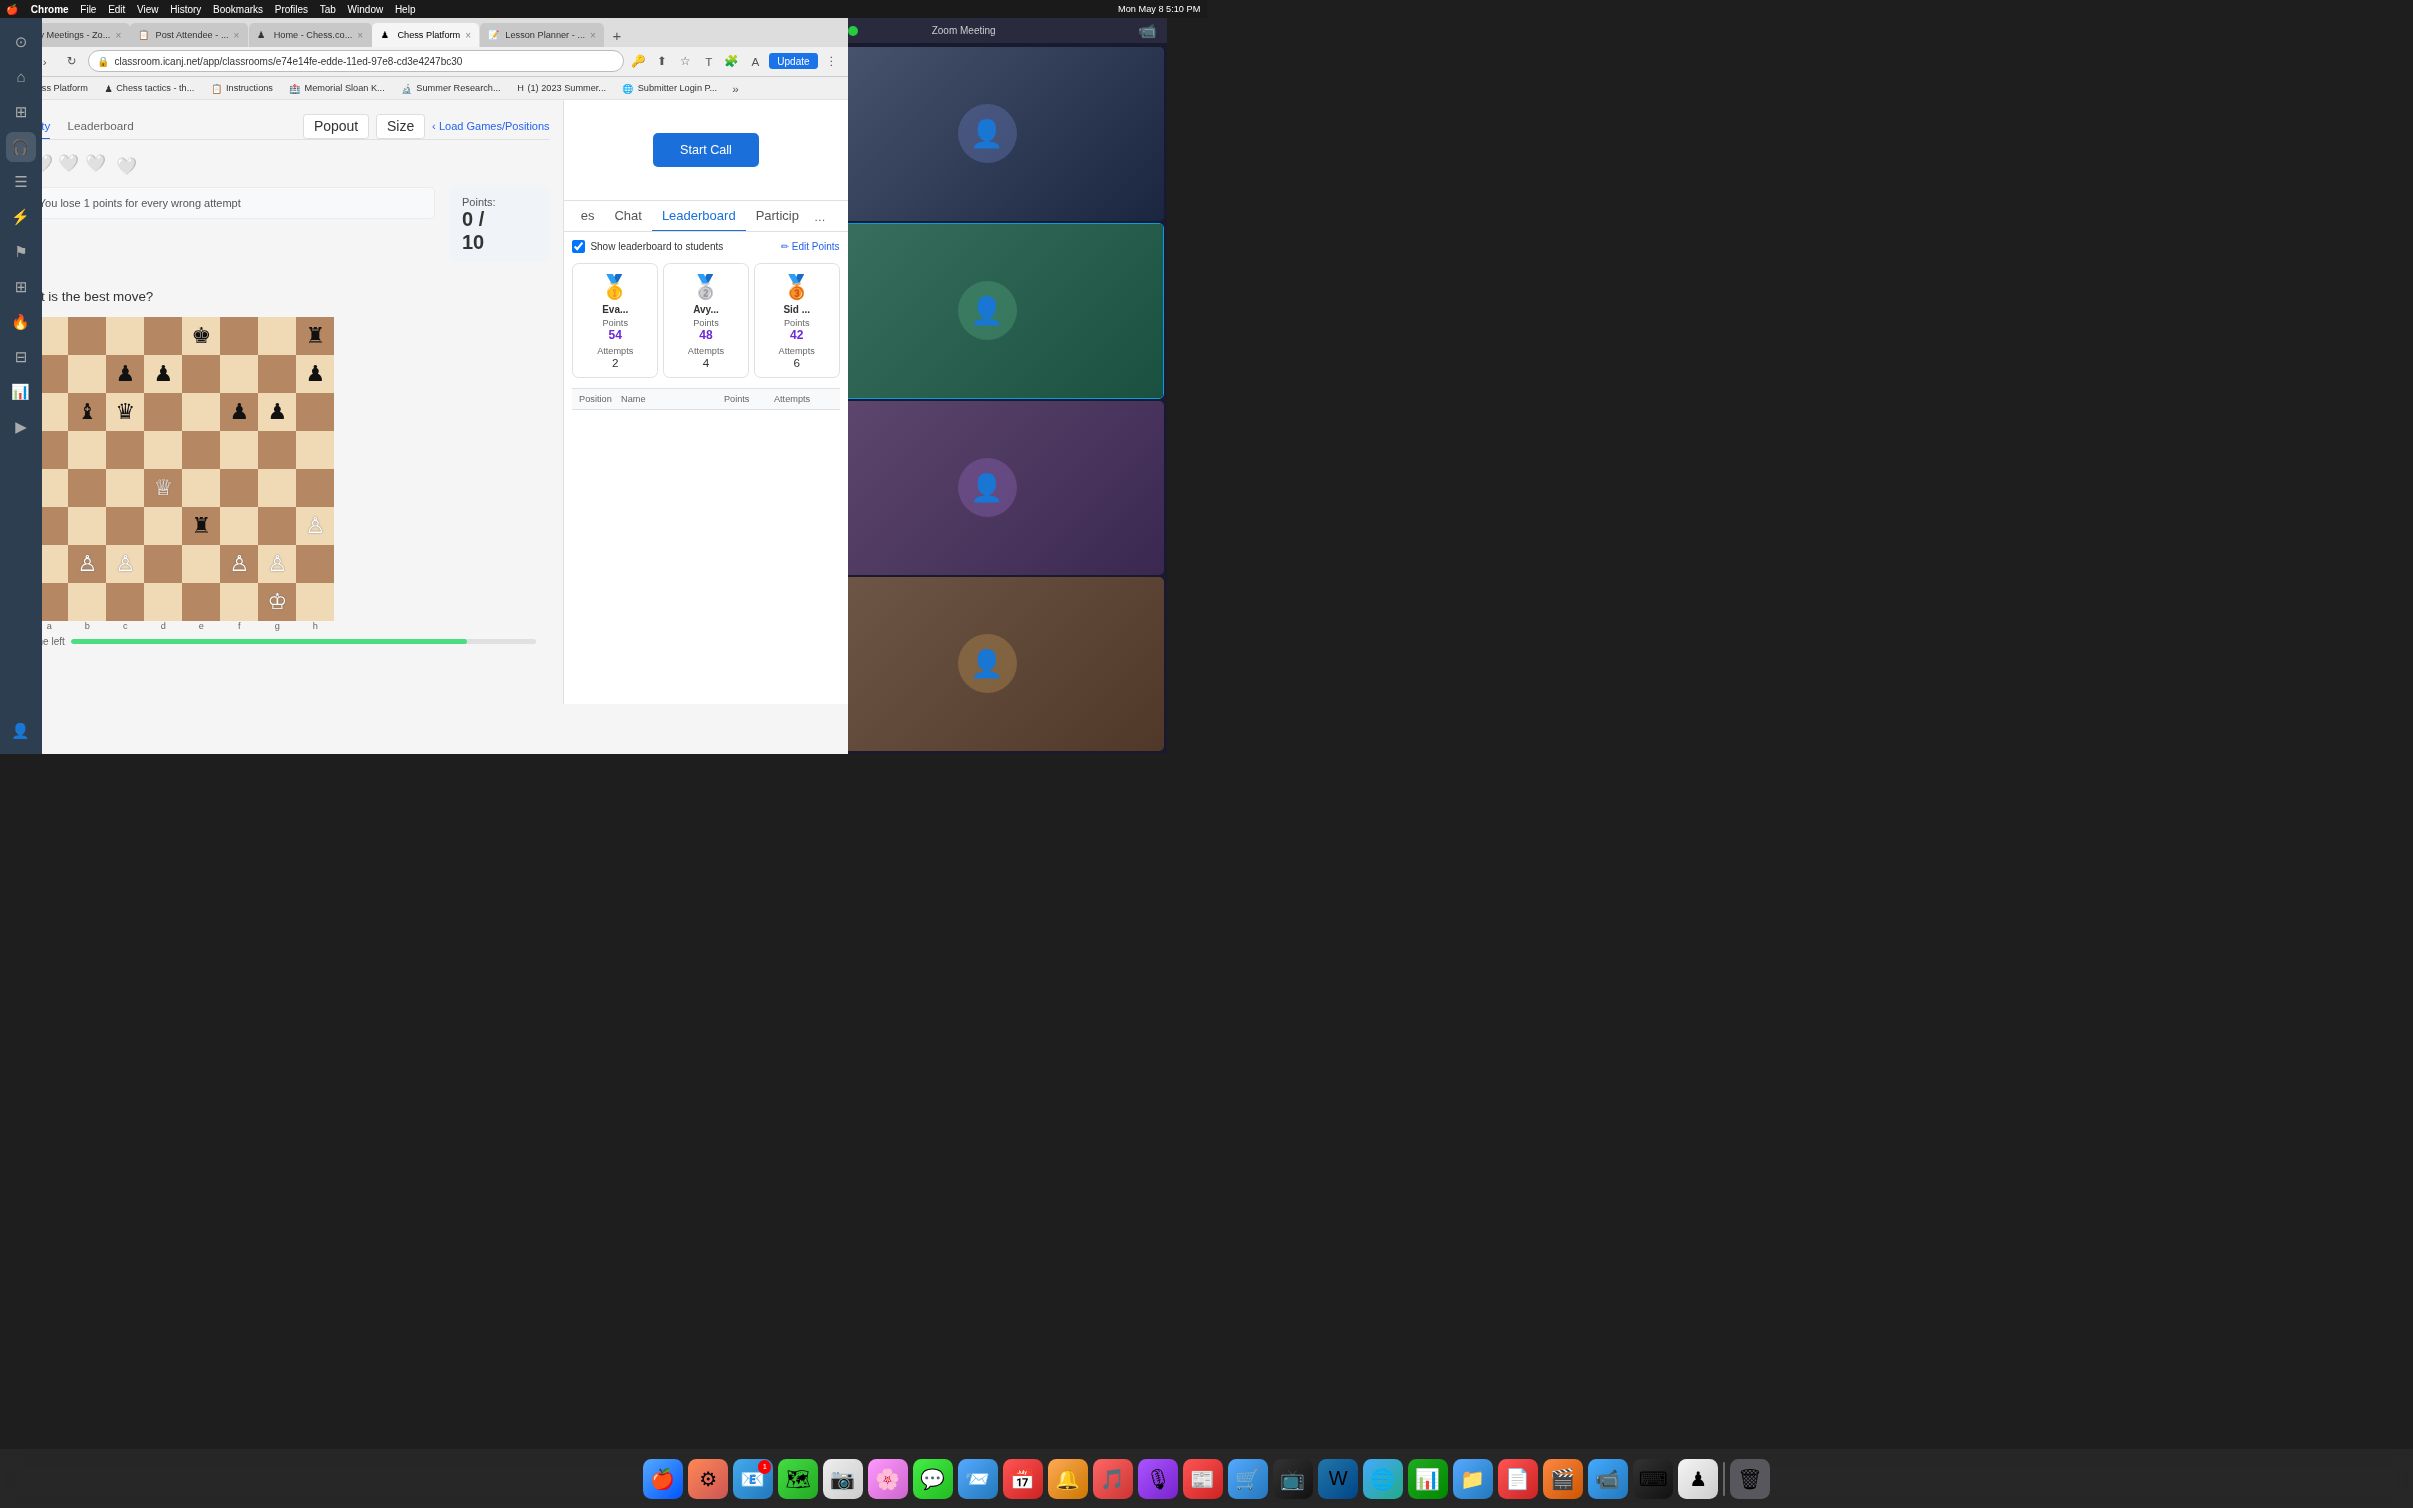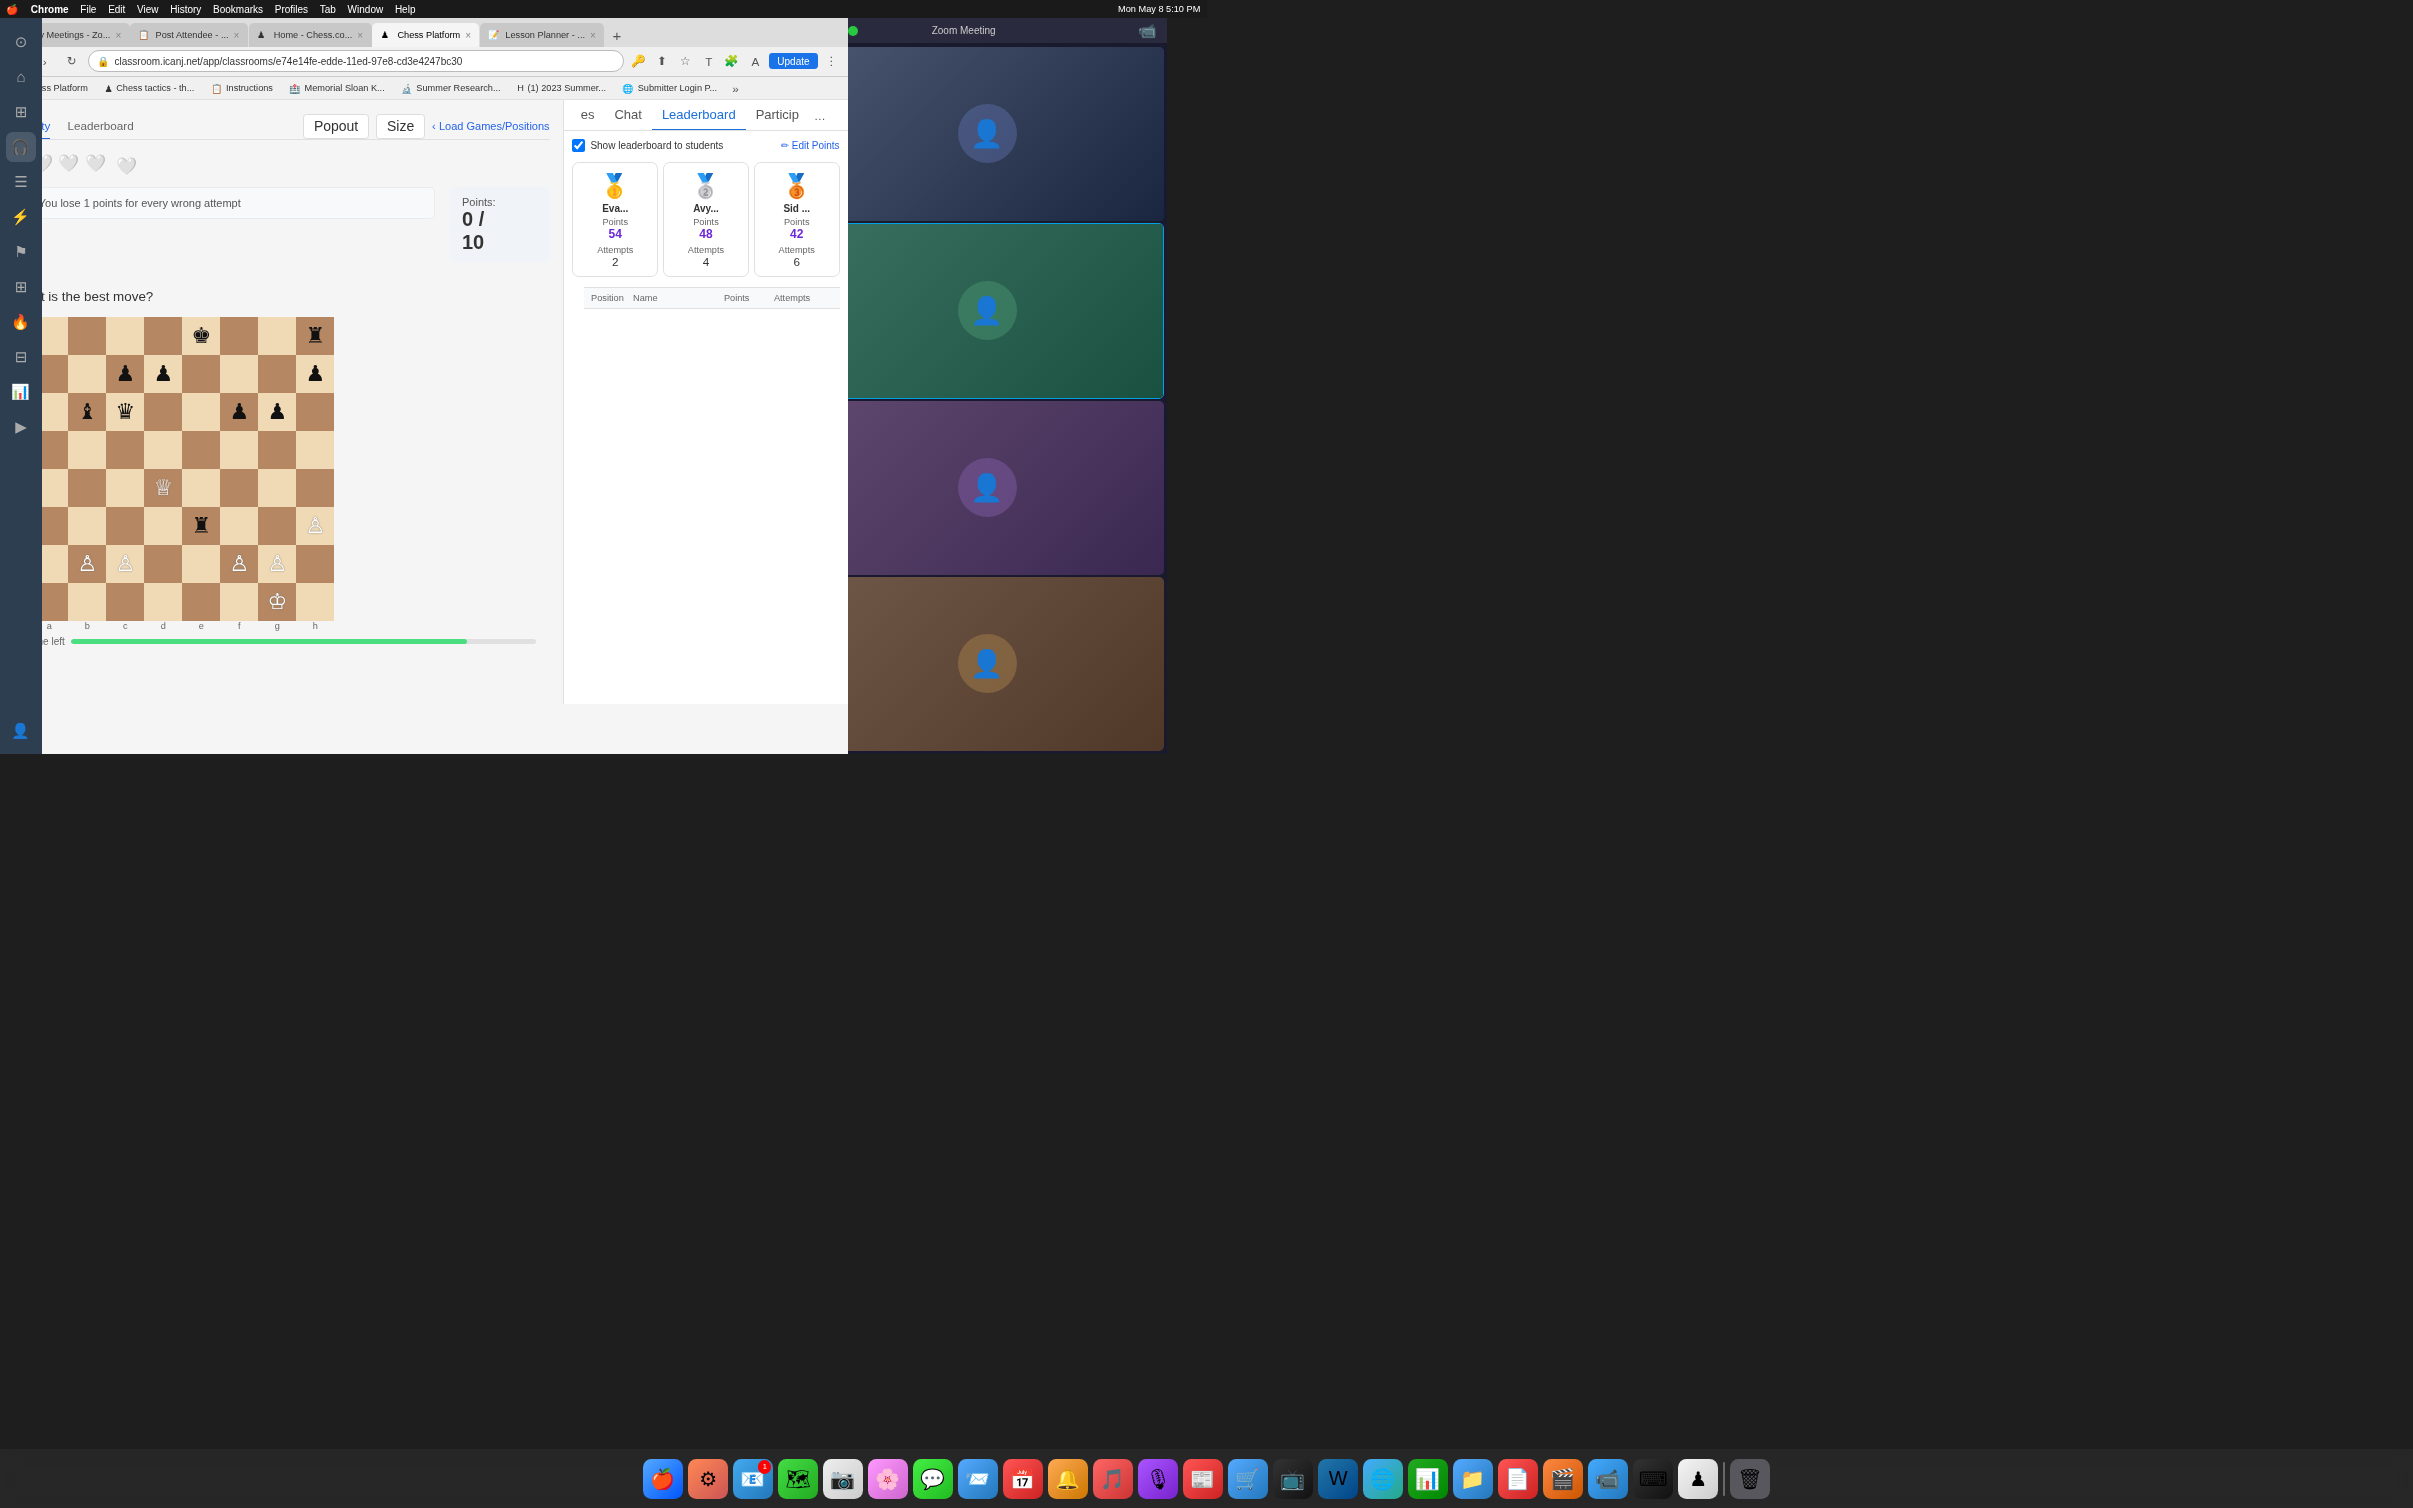--- a/index.html
+++ b/index.html
@@ -397,21 +397,20 @@
     .medal-attempts-val { font-size: 11.7px; color: #333; }
 
     
     .lb-table-header {
       display: grid;
       grid-template-columns: 42px 1fr 50px 59px;
       padding: 5px 6.7px;
       border-top: 0.8px solid #e0e0e0;
       border-bottom: 0.8px solid #e0e0e0;
       background: #f8f9fa;
-      margin-left: 12px;
     }
     .lb-col-header { font-size: 9.2px; color: #666; font-weight: 500; }
 
     
     .zoom-sidebar {
       position: absolute;
       top: 18.4px;
       right: 0;
       width: 359px;
       height: 736px;
@@ -830,20 +829,23 @@
         <div class="time-left-bar">
           <span>Time left</span>
           <div class="time-progress">
             <div class="time-progress-fill"></div>
           </div>
         </div>
       </div>
 
       <div class="right-panel">
 
+        <div class="start-call-area">
+          <button class="start-call-btn">Start Call</button>
+        </div>
 
         <div class="zoom-tabs">
           <div class="zoom-tab">es</div>
           <div class="zoom-tab">Chat</div>
           <div class="zoom-tab active">Leaderboard</div>
           <div class="zoom-tab">Particip</div>
           <span class="zoom-tab-more">…</span>
         </div>
 
         <div class="leaderboard-section">

